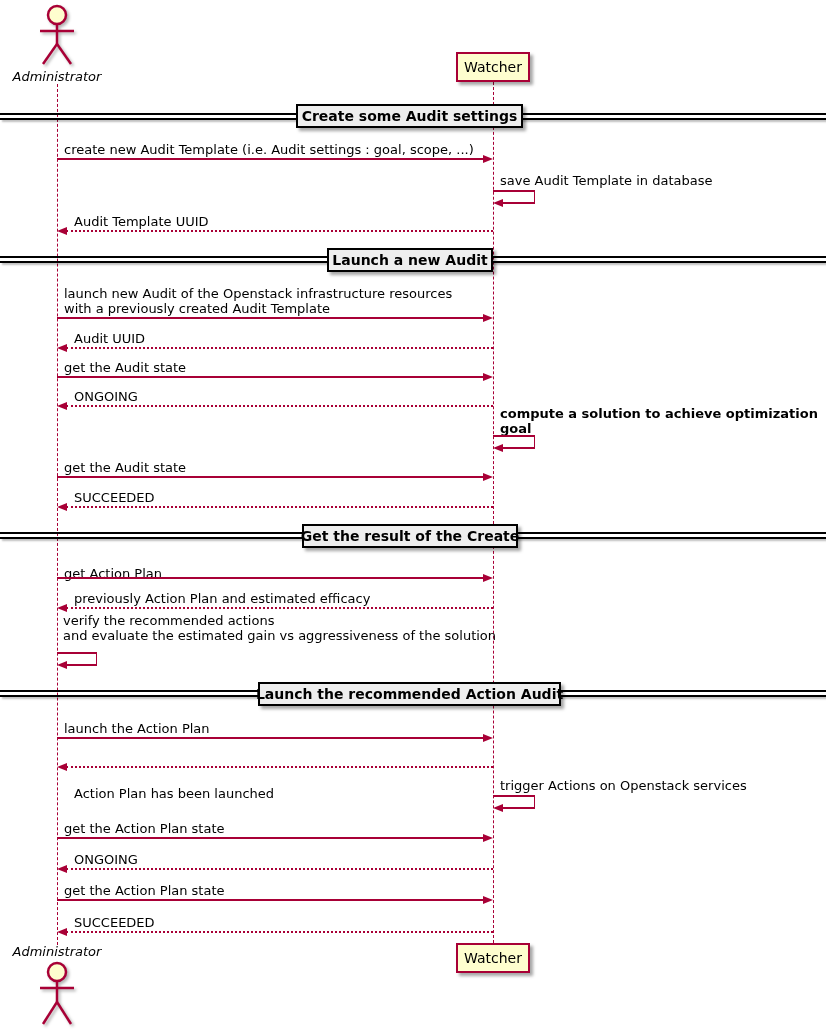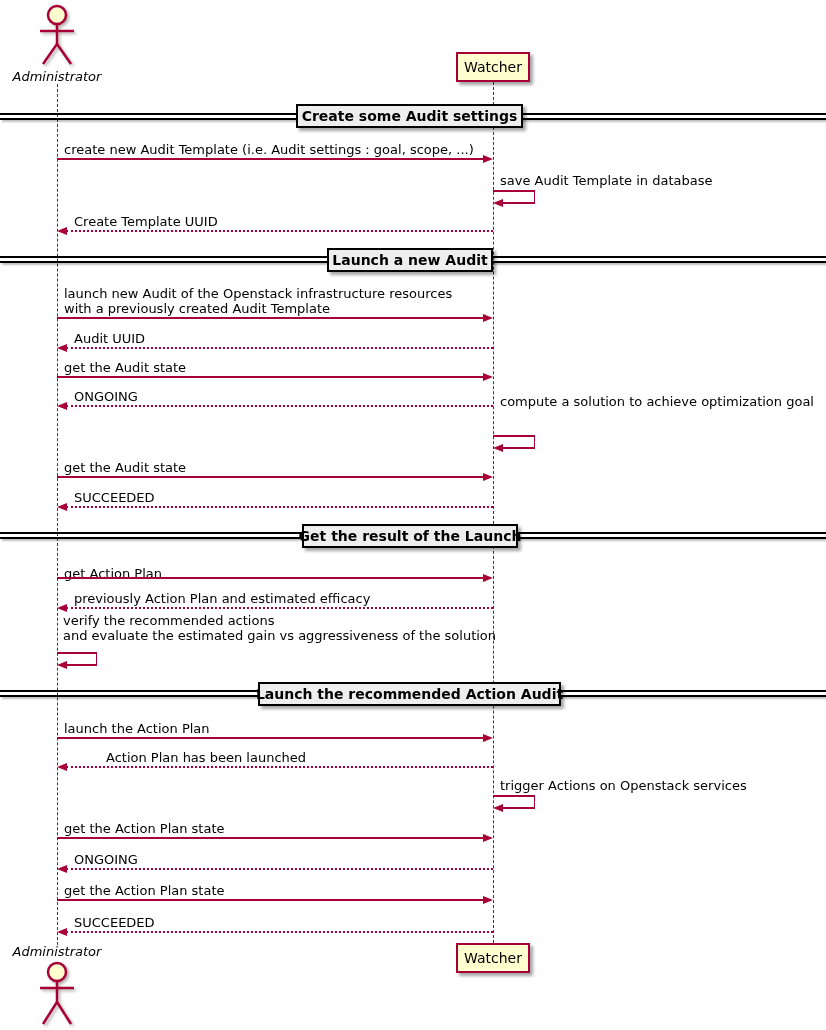--- a/index.html
+++ b/index.html
@@ -81,21 +81,21 @@
 
   <div>
     <div class="mlabel" style="left:500px;top:173px;">save Audit Template in database</div>
     <div class="line-solid" style="left:493px;top:190px;width:42px;"></div>
     <div class="vline" style="left:533.5px;top:190px;height:13px;"></div>
     <div class="line-solid" style="left:503px;top:202px;width:32px;"></div>
     <div class="head-left" style="left:493px;top:199px;"></div>
   </div>
 
   <div>
-    <div class="mlabel" style="left:74px;top:214px;">Create Template UUID</div>
+    <div class="mlabel" style="left:74px;top:214px;">Audit Template UUID</div>
     <div class="line-dotted" style="left:66px;top:230px;width:427px;"></div>
     <div class="head-left" style="left:57px;top:227px;"></div>
   </div>
 
   <div>
     <div class="divlines" style="top:256px;"></div>
     <div class="divbox" style="left:327px;top:248px;width:166px;">
       <span>Launch a new Audit</span>
     </div>
   </div>
@@ -119,21 +119,21 @@
     <div class="head-right" style="left:483px;top:373px;"></div>
   </div>
 
   <div>
     <div class="mlabel" style="left:74px;top:389px;">ONGOING</div>
     <div class="line-dotted" style="left:66px;top:405px;width:427px;"></div>
     <div class="head-left" style="left:57px;top:402px;"></div>
   </div>
 
   <div>
-    <div class="mlabel" style="left:500px;top:394px;">compute a solution to achieve optimization goal</div>
+    <div class="mlabel" style="left:500px;top:406px;font-weight:bold;">compute a solution to achieve optimization goal</div>
     <div class="line-solid" style="left:493px;top:435px;width:42px;"></div>
     <div class="vline" style="left:533.5px;top:435px;height:13px;"></div>
     <div class="line-solid" style="left:503px;top:447px;width:32px;"></div>
     <div class="head-left" style="left:493px;top:444px;"></div>
   </div>
 
   <div>
     <div class="mlabel" style="left:64px;top:460px;">get the Audit state</div>
     <div class="line-solid" style="left:57px;top:476px;width:427px;"></div>
     <div class="head-right" style="left:483px;top:473px;"></div>
@@ -141,21 +141,21 @@
 
   <div>
     <div class="mlabel" style="left:74px;top:490px;">SUCCEEDED</div>
     <div class="line-dotted" style="left:66px;top:506px;width:427px;"></div>
     <div class="head-left" style="left:57px;top:503px;"></div>
   </div>
 
   <div>
     <div class="divlines" style="top:532px;"></div>
     <div class="divbox" style="left:302px;top:524px;width:216px;">
-      <span>Get the result of the Launch</span>
+      <span>Get the result of the Create</span>
     </div>
   </div>
 
   <div>
     <div class="mlabel" style="left:64px;top:566px;">get Action Plan</div>
     <div class="line-solid" style="left:57px;top:577px;width:427px;"></div>
     <div class="head-right" style="left:483px;top:574px;"></div>
   </div>
 
   <div>
@@ -180,21 +180,21 @@
     </div>
   </div>
 
   <div>
     <div class="mlabel" style="left:64px;top:721px;text-align:right;">launch the Action Plan</div>
     <div class="line-solid" style="left:57px;top:737px;width:427px;"></div>
     <div class="head-right" style="left:483px;top:734px;"></div>
   </div>
 
   <div>
-    <div class="mlabel" style="left:74px;top:750px;margin-left:32px;">Action Plan has been launched</div>
+    <div class="mlabel" style="left:74px;top:786px;">Action Plan has been launched</div>
     <div class="line-dotted" style="left:66px;top:766px;width:427px;"></div>
     <div class="head-left" style="left:57px;top:763px;"></div>
   </div>
 
   <div>
     <div class="mlabel" style="left:500px;top:778px;">trigger Actions on Openstack services</div>
     <div class="line-solid" style="left:493px;top:795px;width:42px;"></div>
     <div class="vline" style="left:533.5px;top:795px;height:13px;"></div>
     <div class="line-solid" style="left:503px;top:807px;width:32px;"></div>
     <div class="head-left" style="left:493px;top:804px;"></div>

